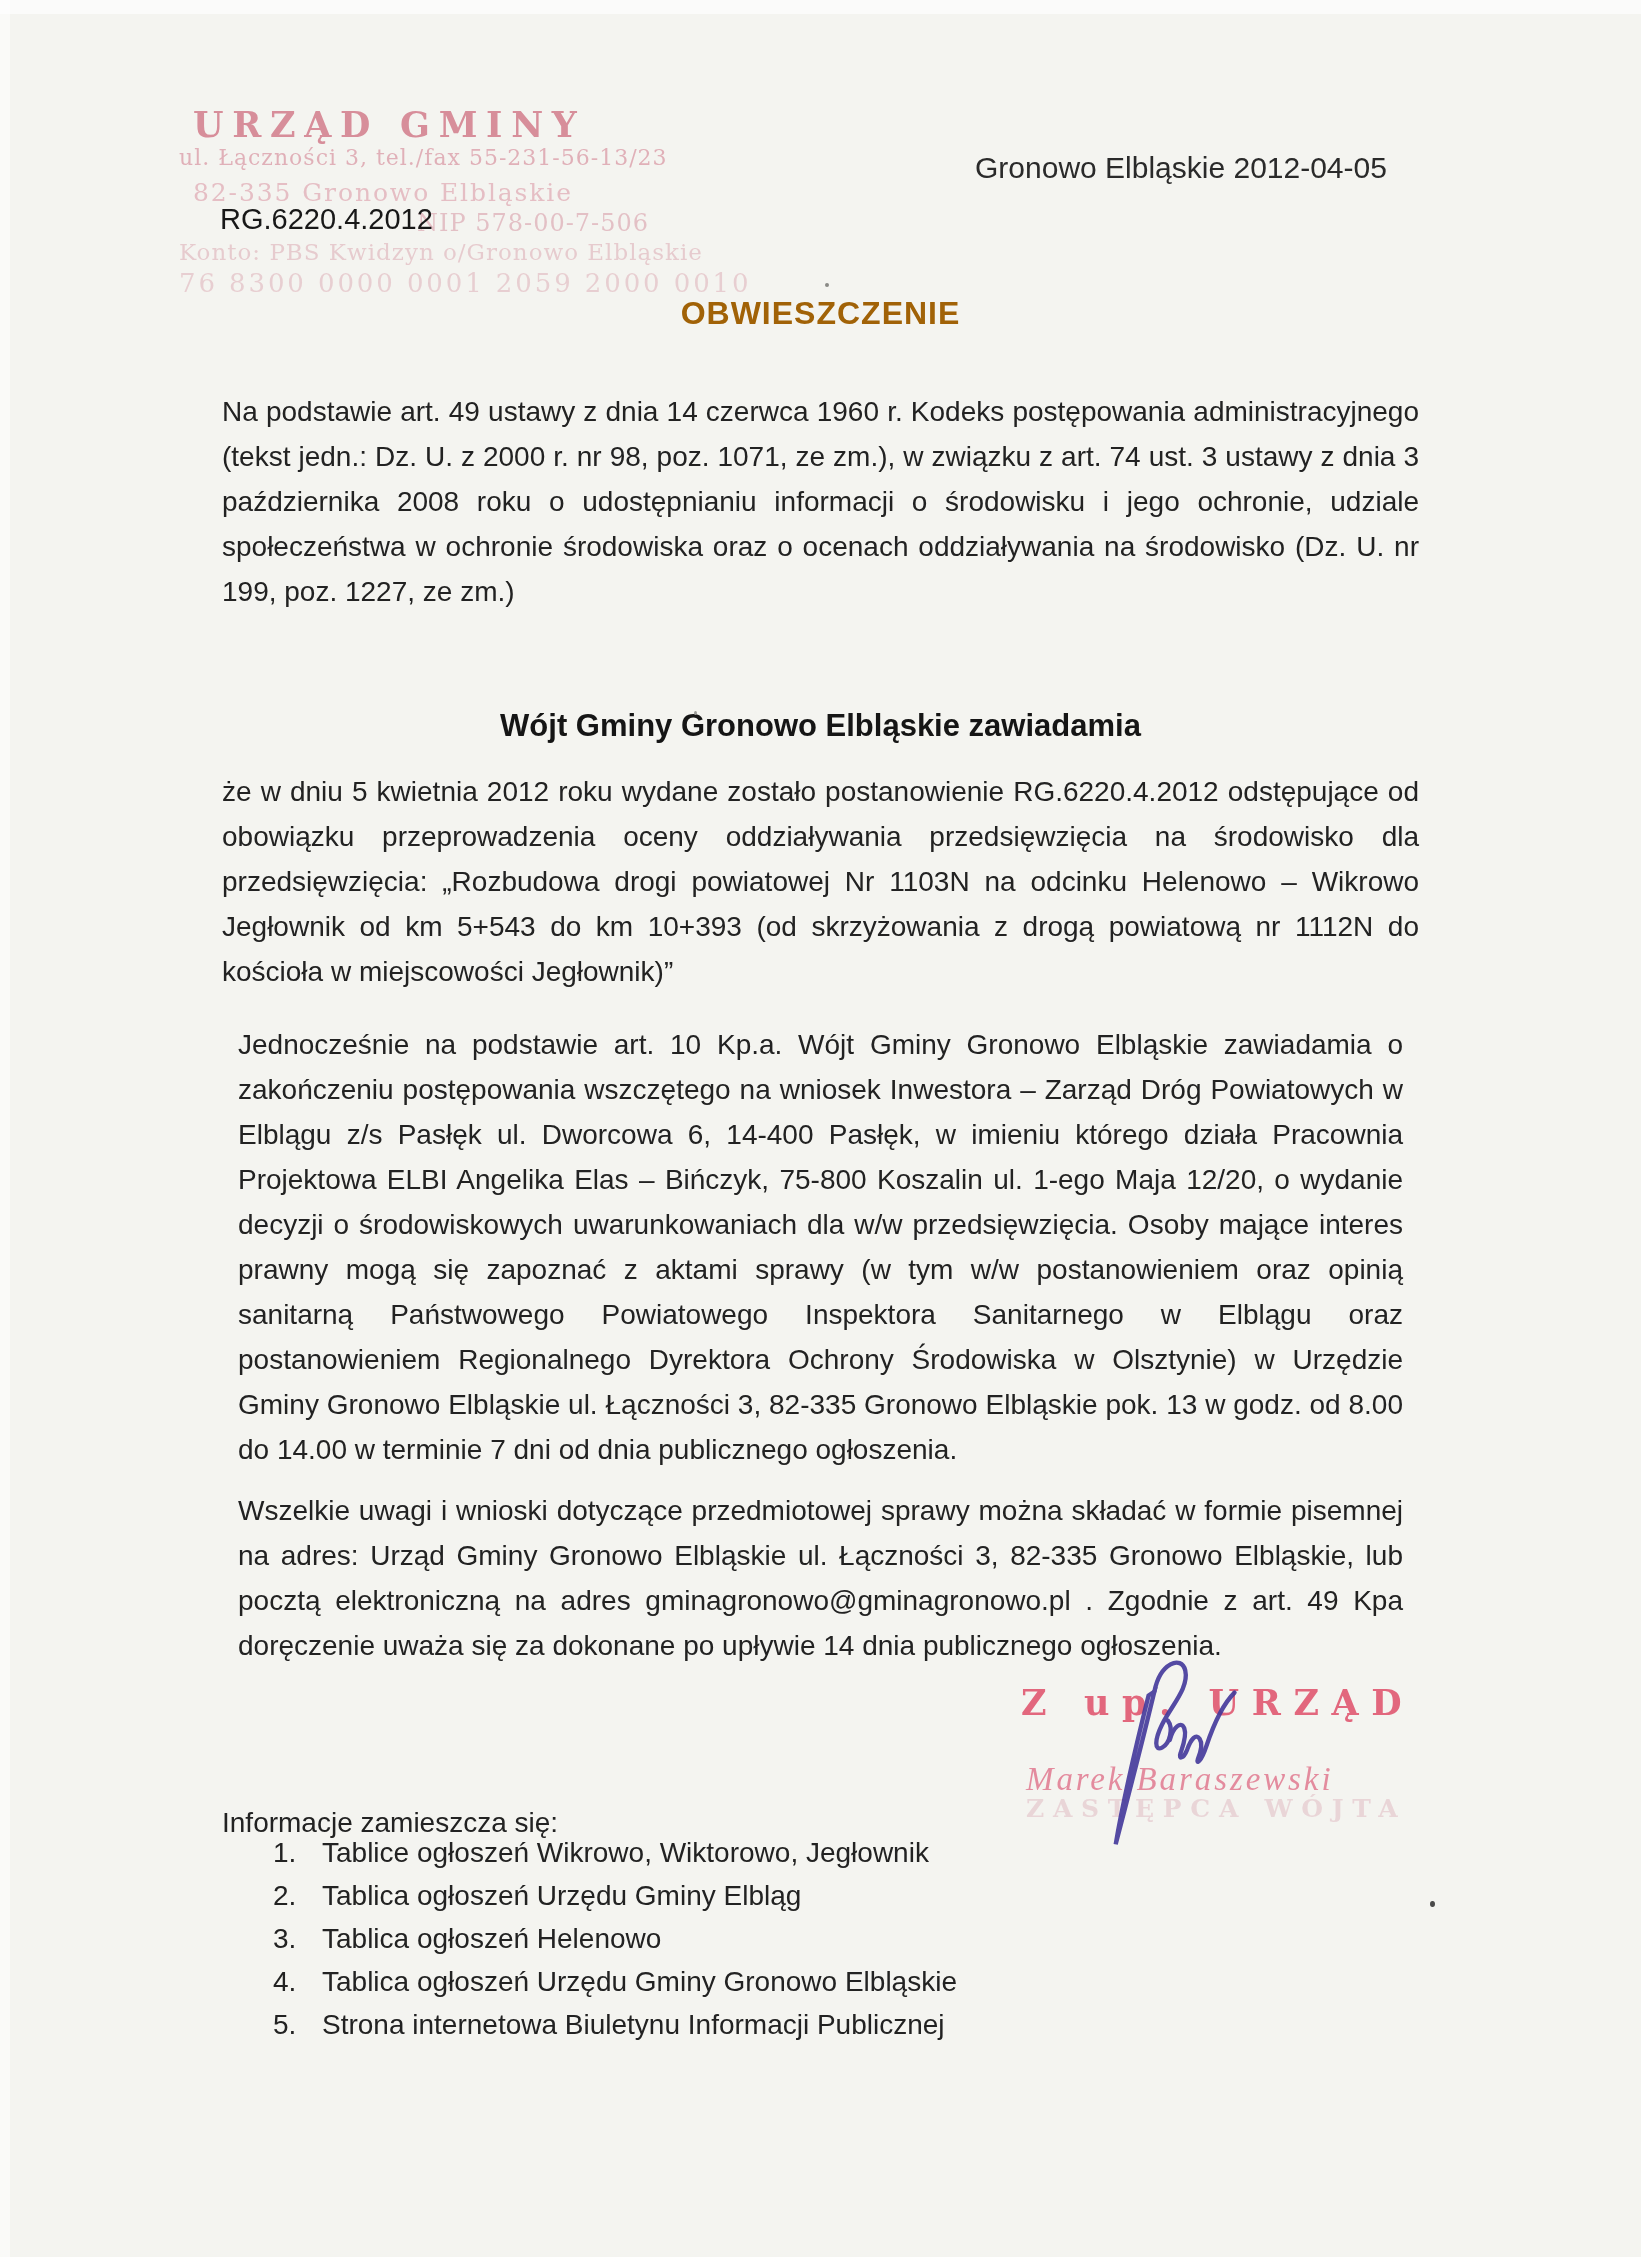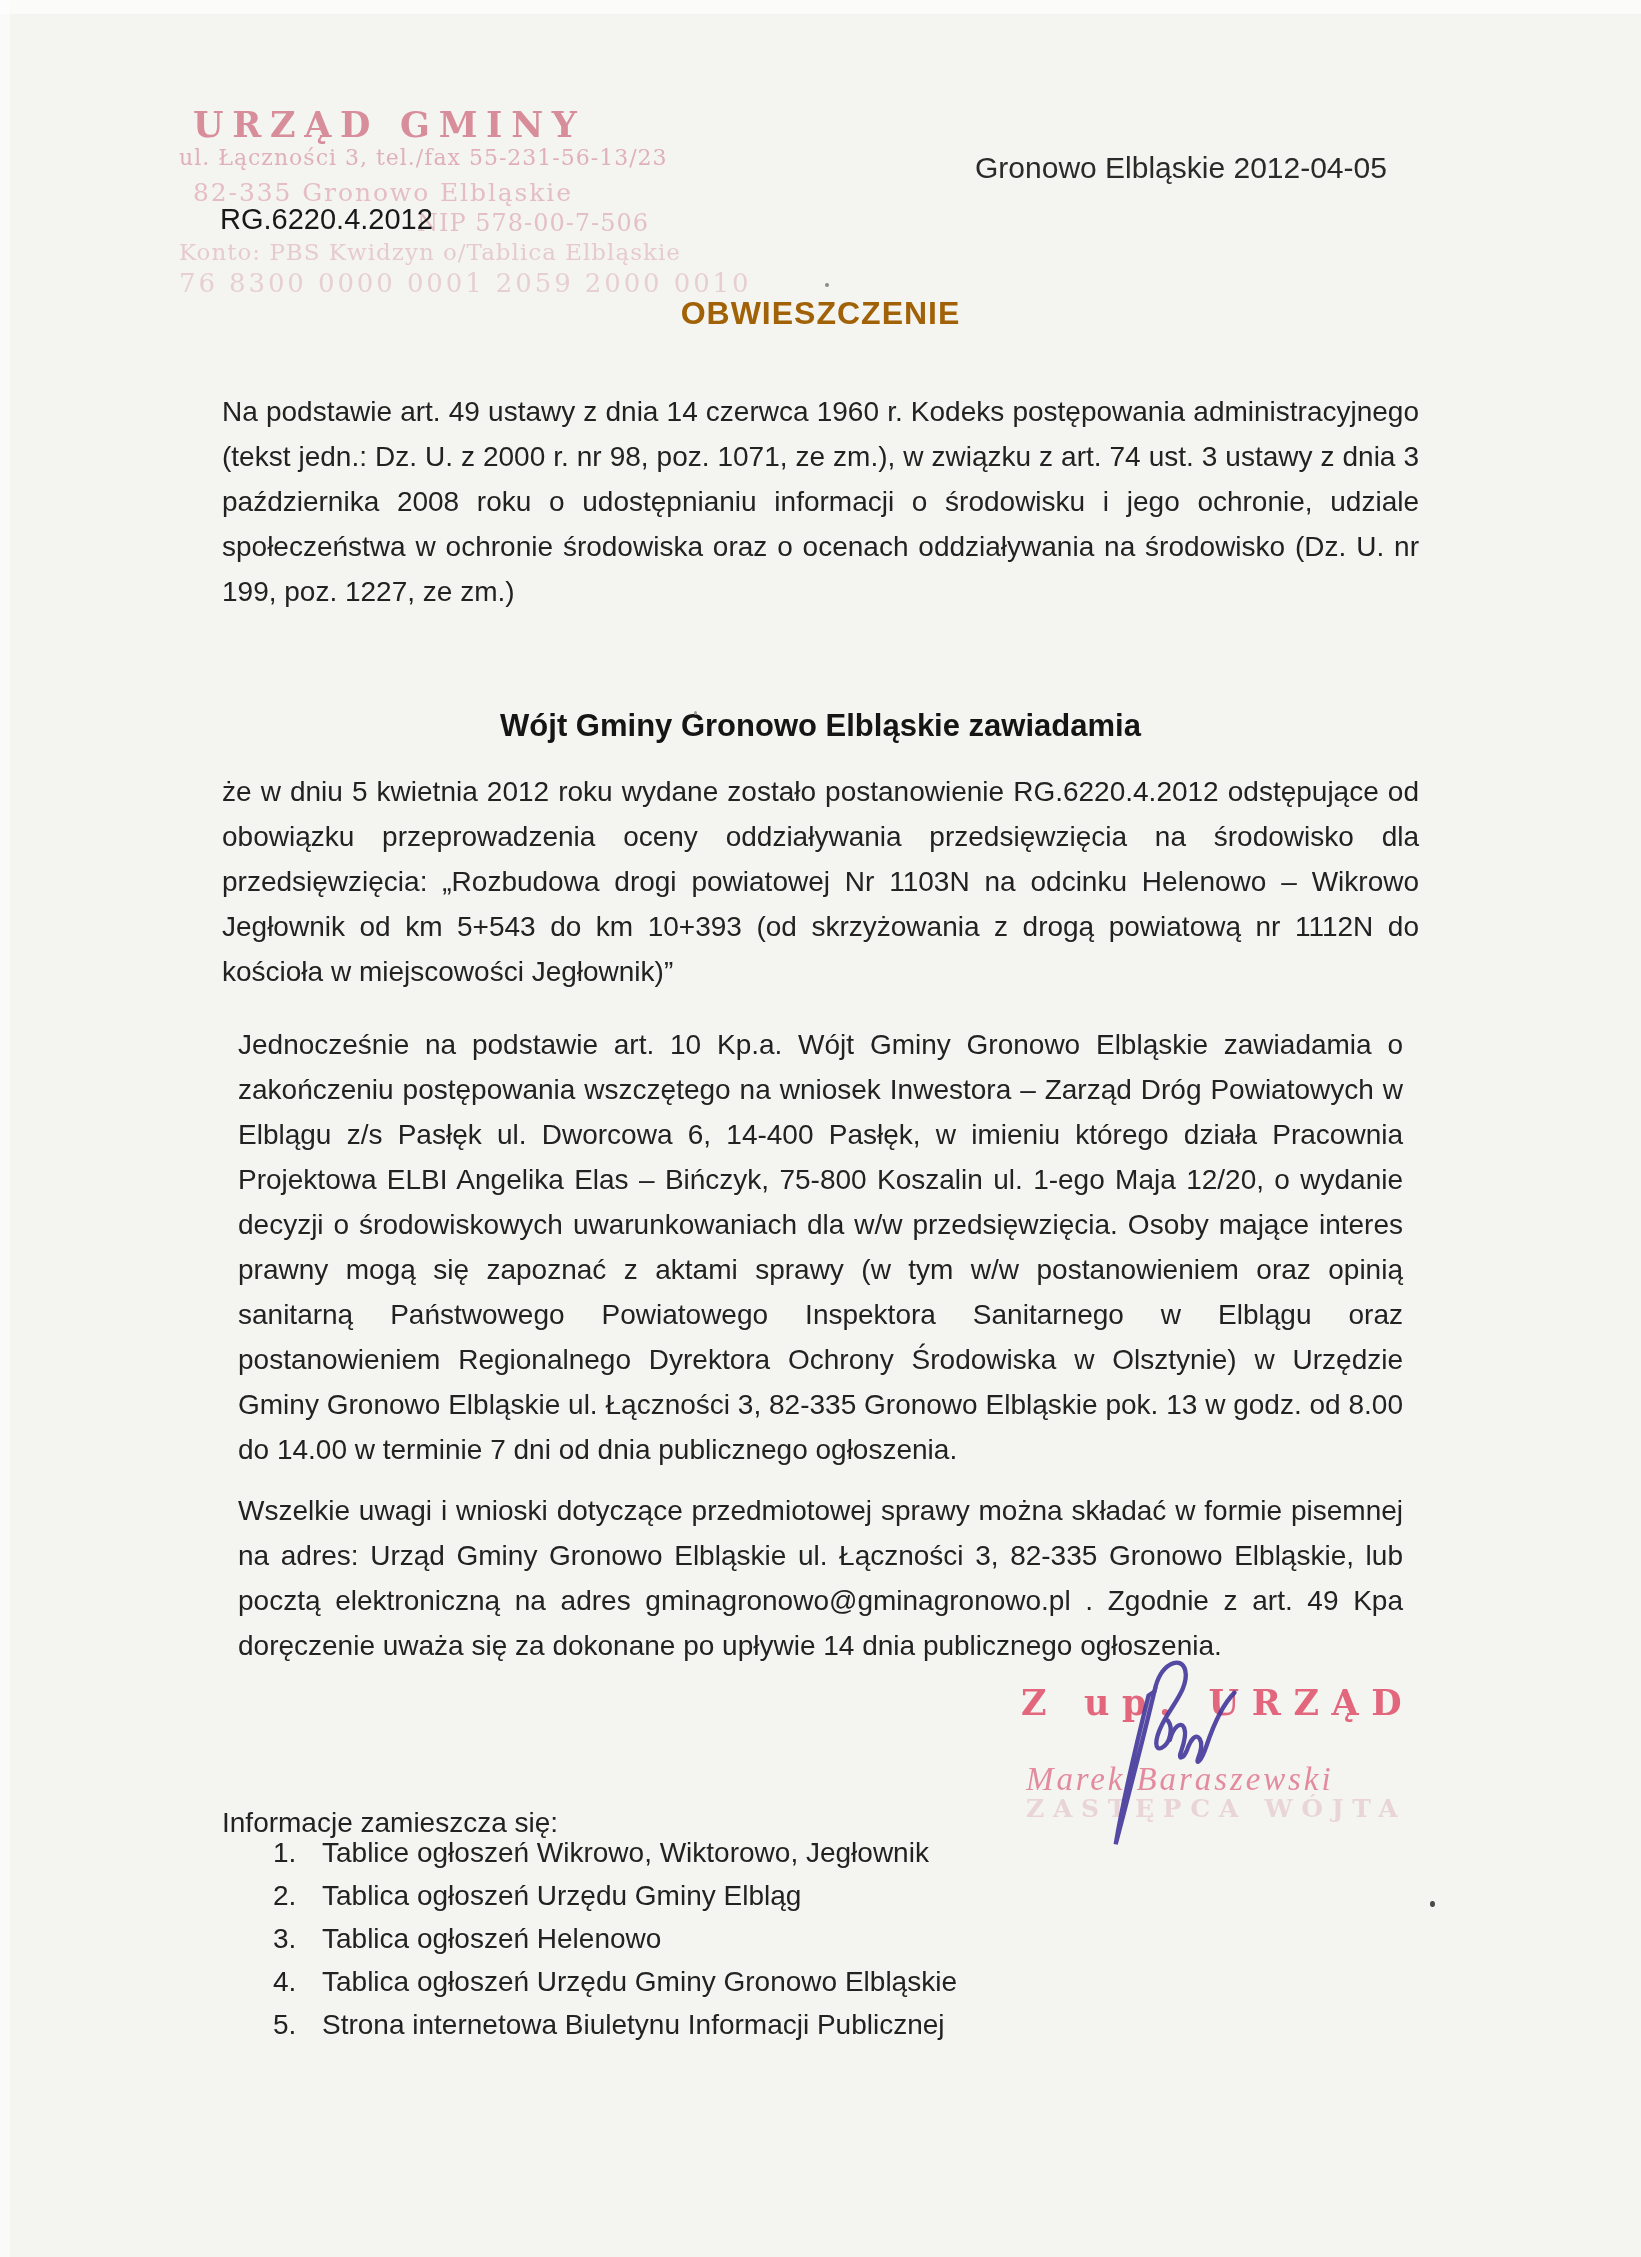--- a/index.html
+++ b/index.html
@@ -63,21 +63,21 @@
 <body>
 
 <div id="page">
   <div class="scan-edge-top"></div>
   <div class="scan-edge-left"></div>
 
   <div class="stamp stamp-name">URZĄD GMINY</div>
   <div class="stamp stamp-address">ul. Łączności 3, tel./fax 55-231-56-13/23</div>
   <div class="stamp stamp-city">82-335 Gronowo Elbląskie</div>
   <div class="stamp stamp-nip">NIP 578-00-7-506</div>
-  <div class="stamp stamp-konto">Konto: PBS Kwidzyn o/Tablica Elbląskie</div>
+  <div class="stamp stamp-konto">Konto: PBS Kwidzyn o/Gronowo Elbląskie</div>
   <div class="stamp stamp-account">76 8300 0000 0001 2059 2000 0010</div>
 
   <div class="ref-number">RG.6220.4.2012</div>
   <div class="place-date">Gronowo Elbląskie 2012-04-05</div>
 
   <div class="doc-title">OBWIESZCZENIE</div>
 
   <div class="body-block" id="para-legal">Na podstawie art. 49 ustawy z dnia 14 czerwca 1960 r. Kodeks postępowania administracyjnego (tekst jedn.: Dz. U. z 2000 r. nr 98, poz. 1071, ze zm.), w związku z art. 74 ust. 3 ustawy z dnia 3 października 2008 roku o udostępnianiu informacji o środowisku i jego ochronie, udziale społeczeństwa w ochronie środowiska oraz o ocenach oddziaływania na środowisko (Dz. U. nr 199, poz. 1227, ze zm.)</div>
 
   <div class="doc-subtitle">Wójt Gminy Gronowo Elbląskie zawiadamia</div>

